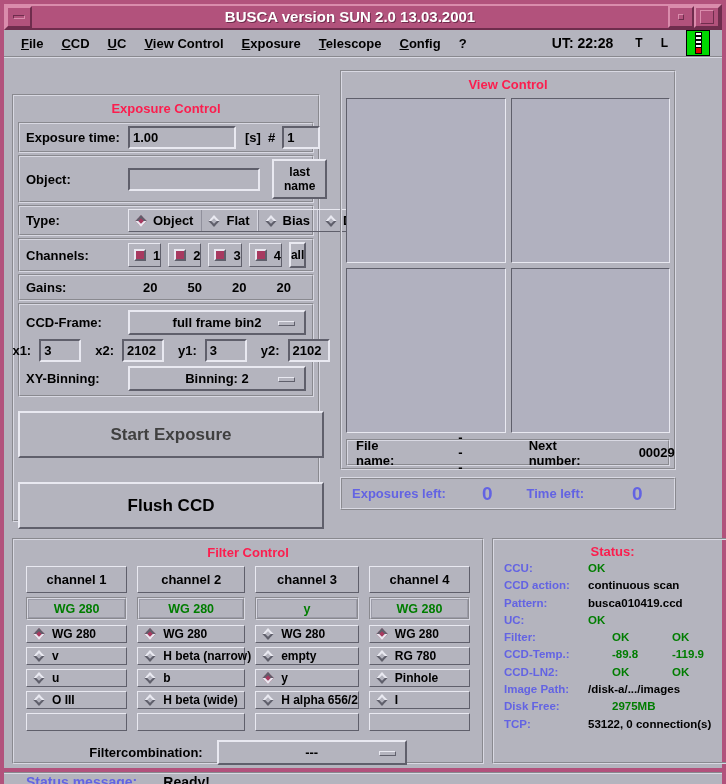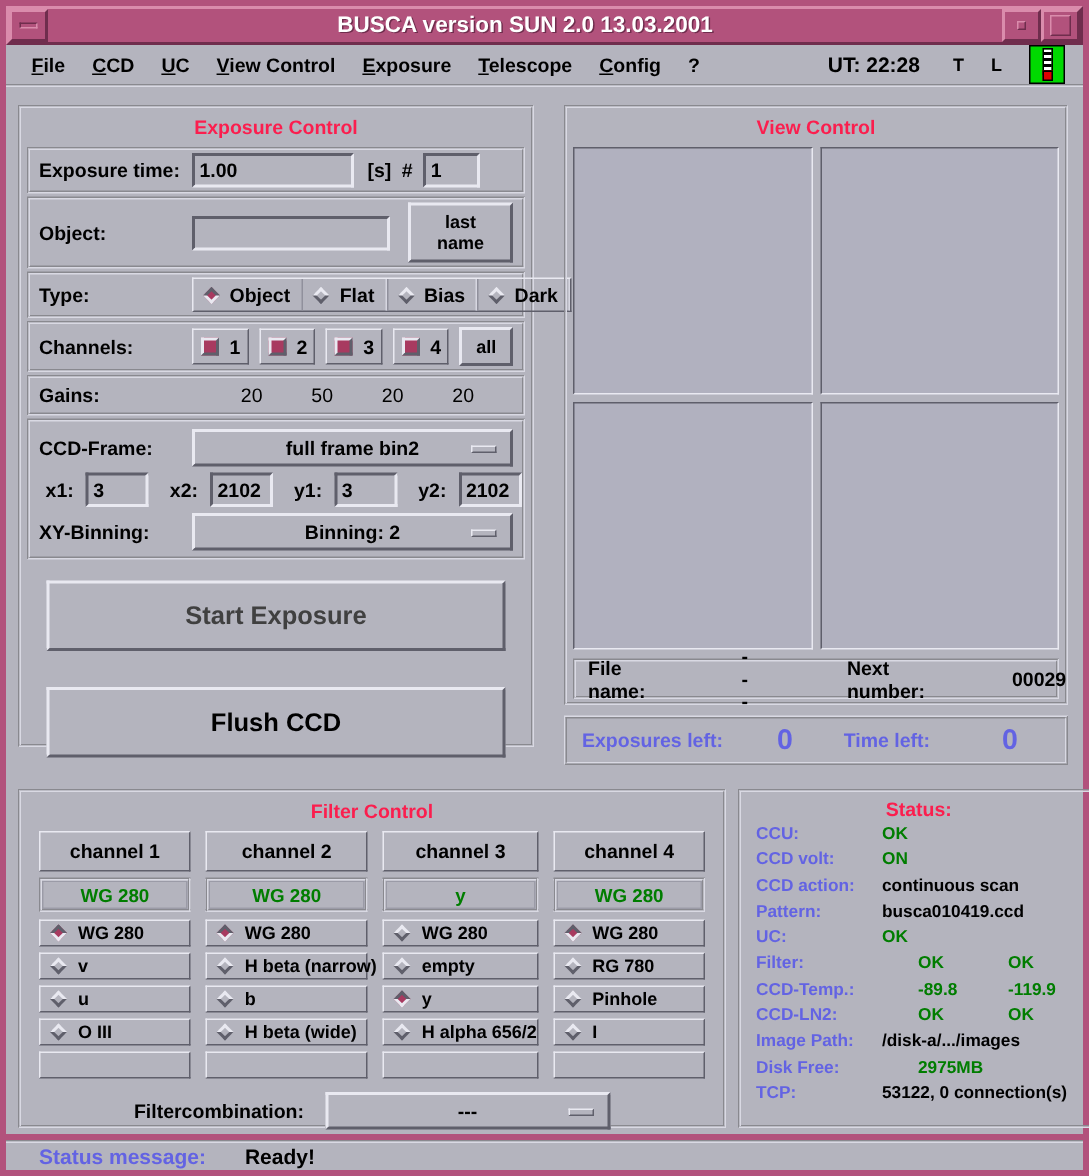--- a/index.html
+++ b/index.html
@@ -31,39 +31,39 @@
                   repeating-linear-gradient(#fff 0 2px, #000 2px 4px); border:1px solid #000; }
   .thermo .mercury { position:absolute; left:8px; bottom:1px; width:7px; height:7px; background:#e00000; border:1px solid #000; }
 
   
   .content { flex:1; background:#b4b4be; padding:12px 6px 4px 8px; }
   .ptitle { text-align:center; font-weight:bold; font-size:13px; color:#fb1e4e; padding:3px 0 4px 0; }
   .top-row { display:flex; gap:20px; }
   .bottom-row { display:flex; gap:8px; margin-top:16px; }
 
   
-  .exp-panel { width:344px; height:428px; border:2px groove #d9d9e3; padding:2px 4px; }
+  .exp-panel { width:308px; height:428px; border:2px groove #d9d9e3; padding:2px 4px;margin-top:24px; }
   .erow { border:2px groove #d9d9e3; margin:2px 0; display:flex; align-items:center; padding:2px 6px; min-height:27px; }
   .elabel { font-weight:bold; font-size:13px; width:102px; flex:none; }
   .field { background:#b4b4be; border:2px solid; border-color:#5f5f6b #e9e9f1 #e9e9f1 #5f5f6b;
            font-weight:bold; font-size:13px; padding:2px 3px; outline:none; }
   .btn { background:#b4b4be; border:2px solid; border-color:#e9e9f1 #5f5f6b #5f5f6b #e9e9f1;
          font-weight:bold; font-size:12px; cursor:default; }
   .typebar { display:flex; border:1px solid; border-color:#e9e9f1 #5f5f6b #5f5f6b #e9e9f1; }
   .typeitem { display:flex; align-items:center; gap:8px; padding:3px 8px; }
   .typeitem + .typeitem { border-left:1px solid #90909c; box-shadow:-1px 0 0 #d7d7e1 inset; }
   .tlab { font-weight:bold; font-size:13px; }
   .dia { width:8px; height:8px; flex:none; transform:rotate(45deg); background:#b4b4be;
          border:2px solid; border-color:#e9e9f1 #5f5f6b #5f5f6b #e9e9f1; }
   .dia.on { background:#a83a60; border-color:#5f5f6b #e9e9f1 #e9e9f1 #5f5f6b; }
   .cbx { width:12px; height:12px; flex:none; background:#b4b4be; border:2px solid; border-color:#e9e9f1 #5f5f6b #5f5f6b #e9e9f1; }
   .cbx.on { background:#a83a60; border-color:#e9e9f1 #5f5f6b #5f5f6b #e9e9f1; }
   .chcell { display:flex; align-items:center; gap:7px; width:40px; height:24px; padding-left:5px;
             border:1px solid; border-color:#e9e9f1 #5f5f6b #5f5f6b #e9e9f1; margin-right:7px; }
-  .gaincell { width:47px; text-align:right; font-weight:normal; font-size:13px; }
+  .gaincell { width:47px; text-align:center; font-weight:bold; font-size:13px; }
   .ccd-group { border:2px groove #d9d9e3; margin:2px 0; padding:3px 6px; }
   .subrow { display:flex; align-items:center; min-height:28px; }
   .optmenu { position:relative; background:#b4b4be; border:2px solid; border-color:#e9e9f1 #5f5f6b #5f5f6b #e9e9f1;
              height:25px; display:flex; align-items:center; justify-content:center;
              font-weight:bold; font-size:13px; cursor:default; }
   .optmenu .dash { position:absolute; right:9px; top:9px; width:17px; height:5px; background:#b4b4be;
                    border:1px solid; border-color:#e9e9f1 #5f5f6b #5f5f6b #e9e9f1; }
   .clabel { font-weight:bold; font-size:13px; margin:0 4px 0 10px; }
   .bigbtn { display:block; width:306px; height:47px; margin:14px auto 0 auto; font-size:17px; font-weight:bold; }
   .green { color:#404040; }
@@ -389,24 +389,20 @@
       </div>
 
       <div class="status-panel">
         <div class="ptitle">Status:</div>
 
         <div class="srow">
           <span class="slab">CCU:</span>
           <span class="sval sgreen">OK</span>
         </div>
         <div class="srow">
-          <span class="slab">CCD volt:</span>
-          <span class="sval sgreen">ON</span>
-        </div>
-        <div class="srow">
           <span class="slab">CCD action:</span>
           <span class="sval">continuous scan</span>
         </div>
         <div class="srow">
           <span class="slab">Pattern:</span>
           <span class="sval">busca010419.ccd</span>
         </div>
         <div class="srow">
           <span class="slab">UC:</span>
           <span class="sval sgreen">OK</span>

